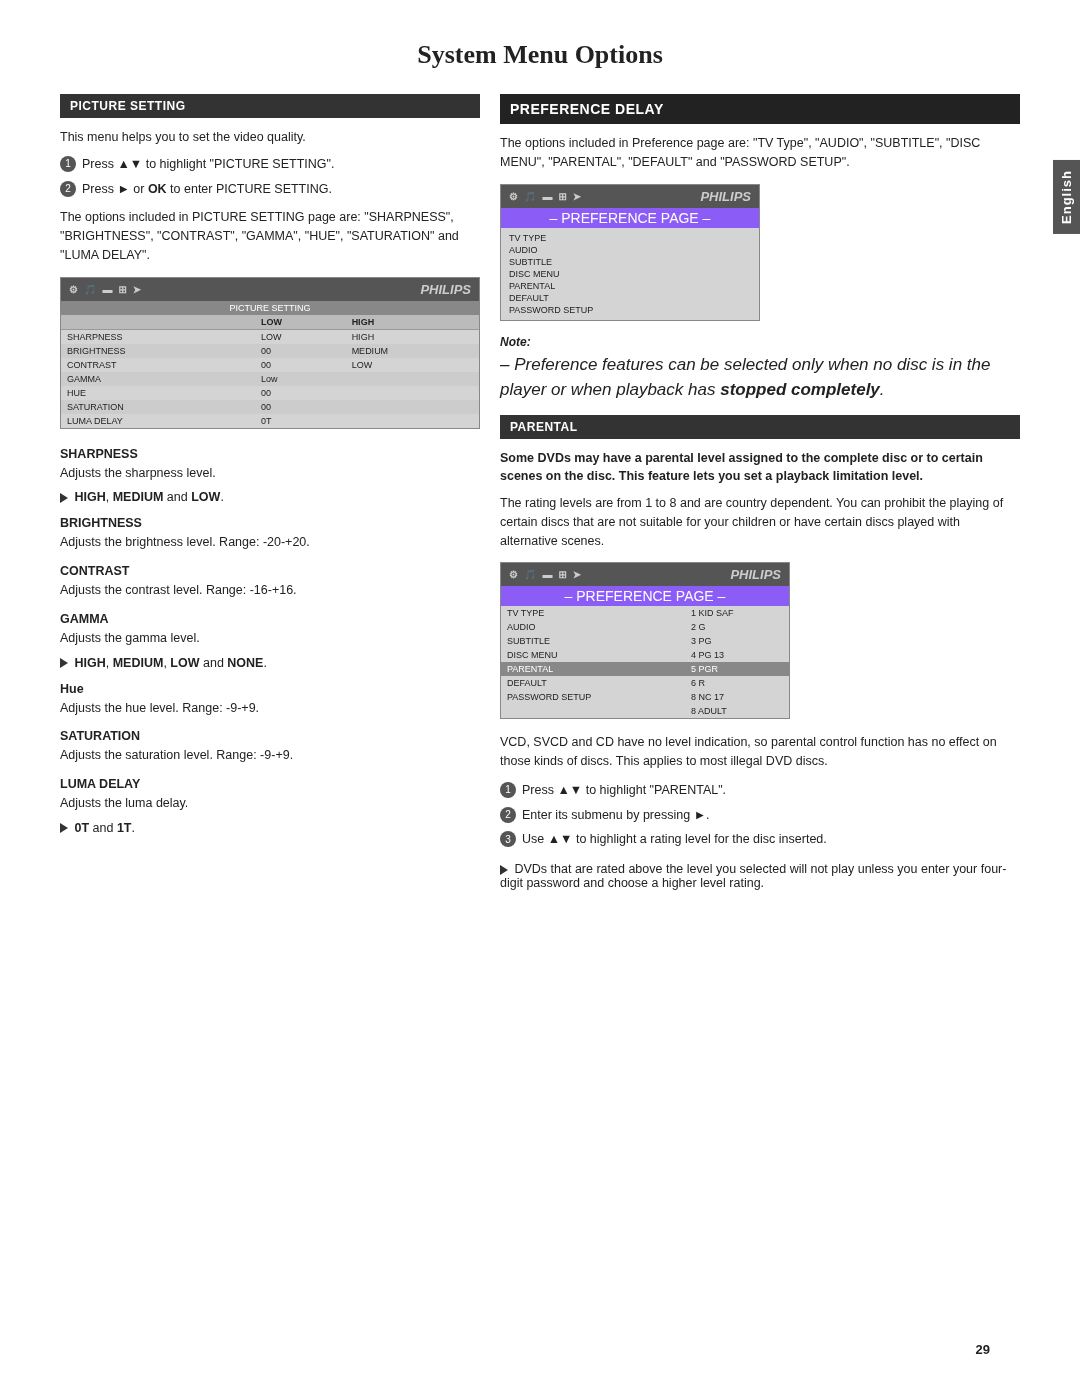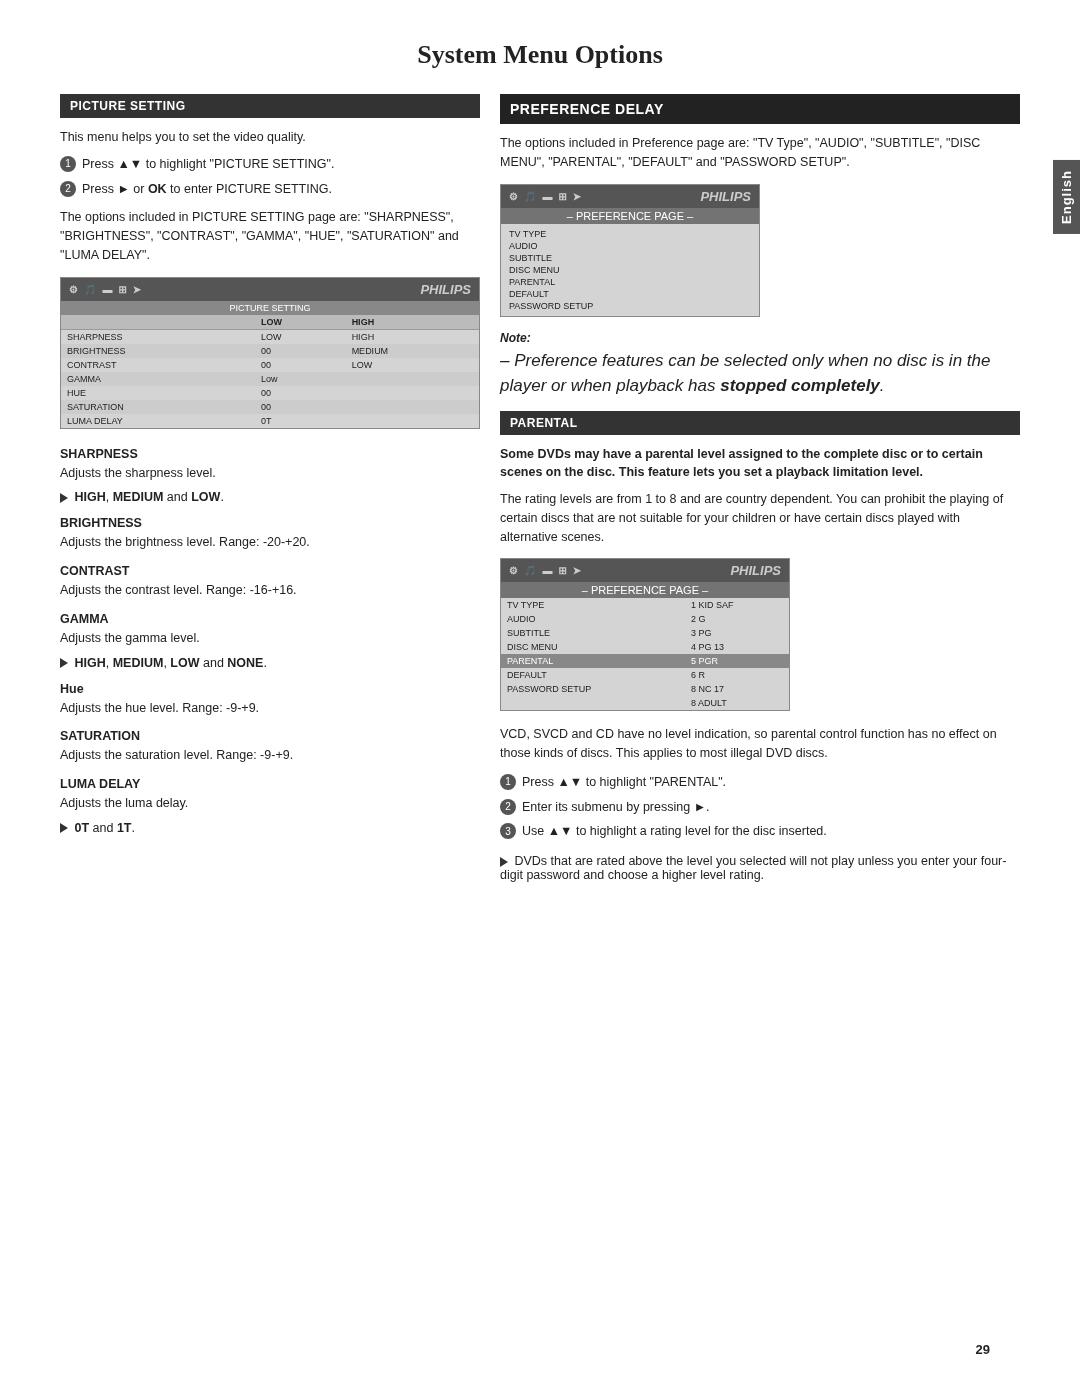--- a/index.html
+++ b/index.html
@@ -195,24 +195,24 @@
       color: #fff;
       padding: 4px 8px;
       font-size: 10px;
       font-weight: bold;
       display: flex;
       align-items: center;
       gap: 8px;
     }
 
     .pref-table-sub {
-      background: #737373;
+      background: #8b5cf6;
       color: #fff;
       text-align: center;
-      font-size: 11px;
+      font-size: 14px;
       padding: 2px 0;
     }
 
     .pref-table-body {
       background: #d4d4d4;
       padding: 4px 8px;
     }
 
     .pref-table-body div {
       font-size: 9px;

